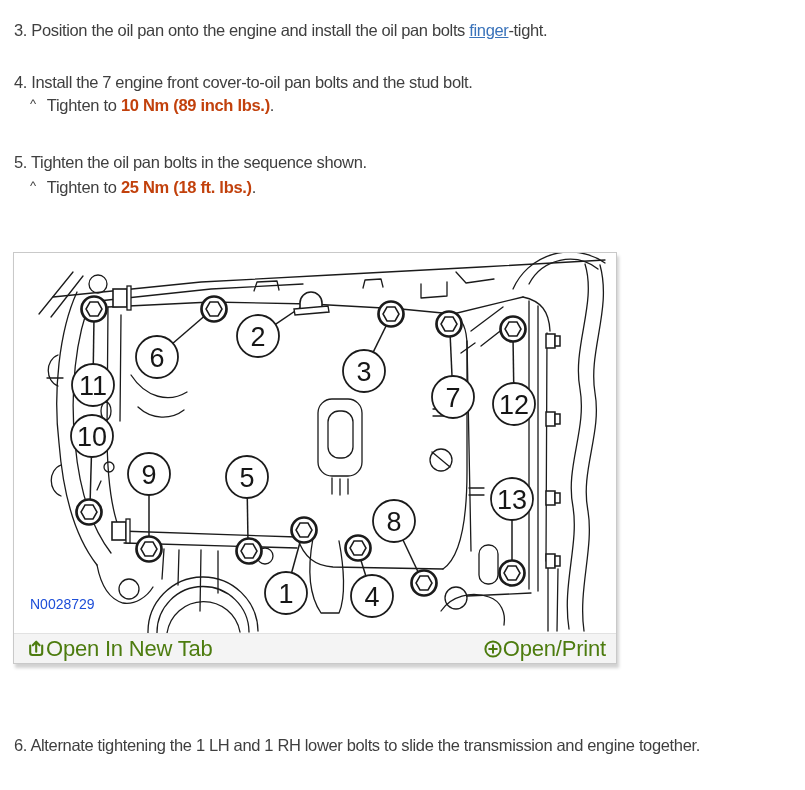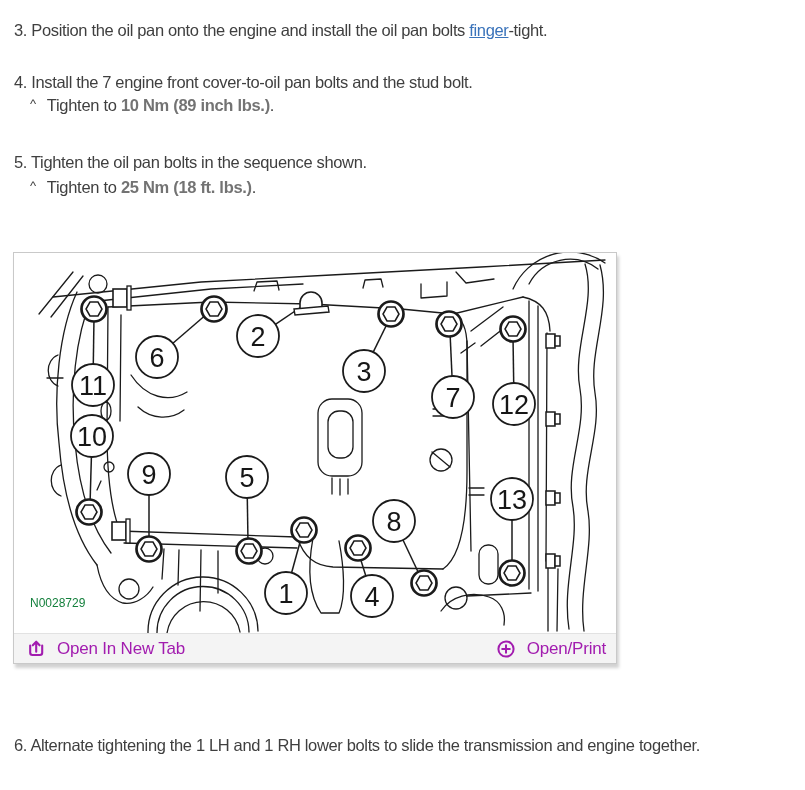--- a/index.html
+++ b/index.html
@@ -10,42 +10,42 @@
   .page{position:relative;width:738px;height:790px;overflow:hidden;background:#fff;}
 
   .step{
     position:absolute;left:14px;margin:0;font-size:16.5px;line-height:19px;
     letter-spacing:-0.35px;white-space:nowrap;color:#3f3f3f;
   }
   .substep{
     position:absolute;left:30px;margin:0;font-size:16.5px;line-height:19px;
     letter-spacing:-0.3px;white-space:nowrap;color:#3f3f3f;
   }
-  .substep b{color:#737373;}
+  .substep b{color:#c2410c;}
   .caret{display:inline-block;font-size:13px;transform:translateY(-3px);margin-right:11px;}
   a.inline-link{color:#3a73ba;text-decoration:underline;cursor:pointer;}
 
   .figure{
     position:absolute;left:13px;top:252px;width:604px;height:412px;
     box-sizing:border-box;border:1px solid #c9c9c9;background:#fff;
     box-shadow:2px 4px 3px rgba(0,0,0,0.18);
   }
   .figure svg.diagram{display:block;}
   .figure-label{
-    position:absolute;left:16px;top:343px;font-size:12px;color:#15803d;
+    position:absolute;left:16px;top:343px;font-size:14px;color:#1d4ed8;
     font-family:"Liberation Sans",sans-serif;
   }
   .figure-footer{
     position:absolute;left:0;bottom:0;width:100%;height:30px;box-sizing:border-box;
     background:#f4f4f4;border-top:1px solid #e2e2e2;
     display:flex;align-items:center;justify-content:space-between;
     padding:0 10px 0 13px;
   }
   .figure-footer a{
-    display:flex;align-items:center;gap:11px;color:#a21caf;font-size:17px;
+    display:flex;align-items:center;color:#4d7c0f;font-size:22px;
     letter-spacing:-0.2px;text-decoration:none;cursor:pointer;
   }
   .figure-footer a .icn{flex:0 0 auto;display:block;}
 
   .art path,.art circle,.art rect,.art ellipse{
     fill:none;stroke:#1b1b1b;stroke-width:1.3;stroke-linecap:round;stroke-linejoin:round;
   }
 </style>
 </head>
 <body>

